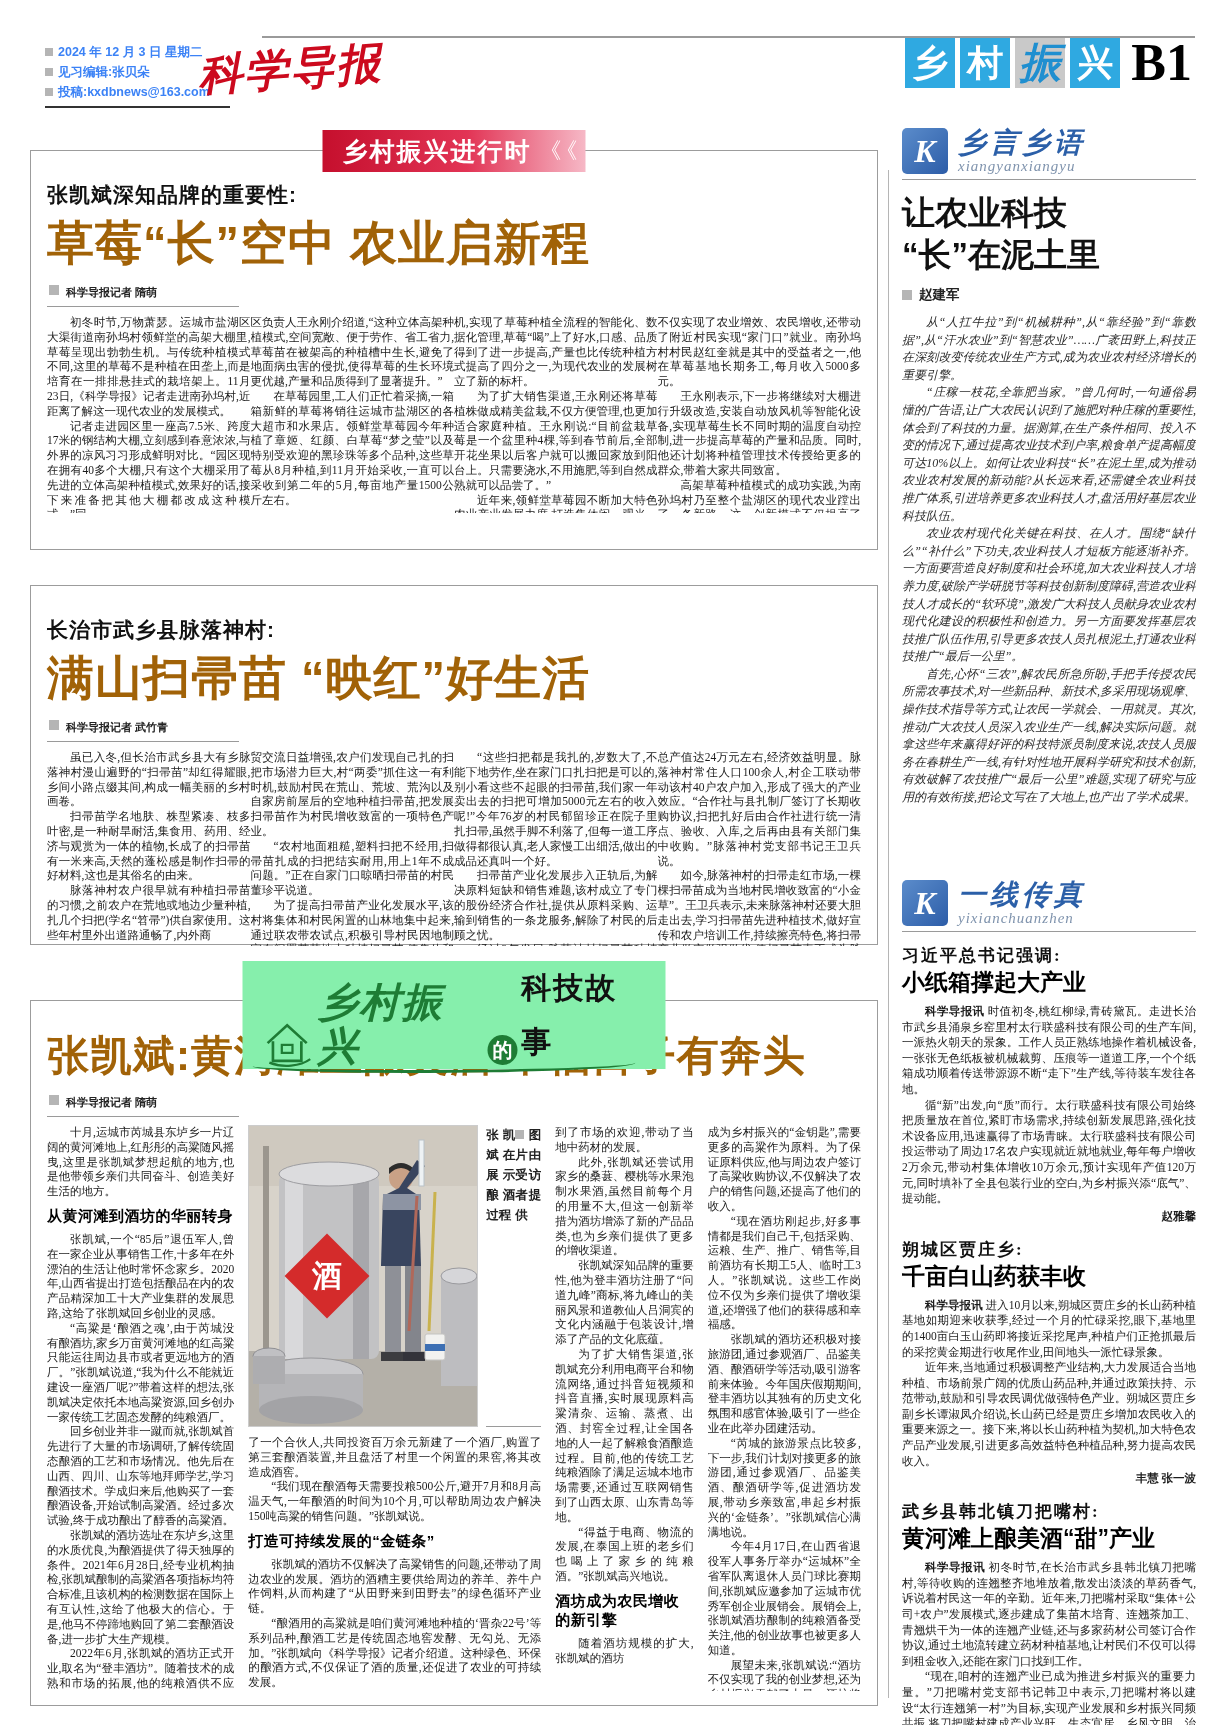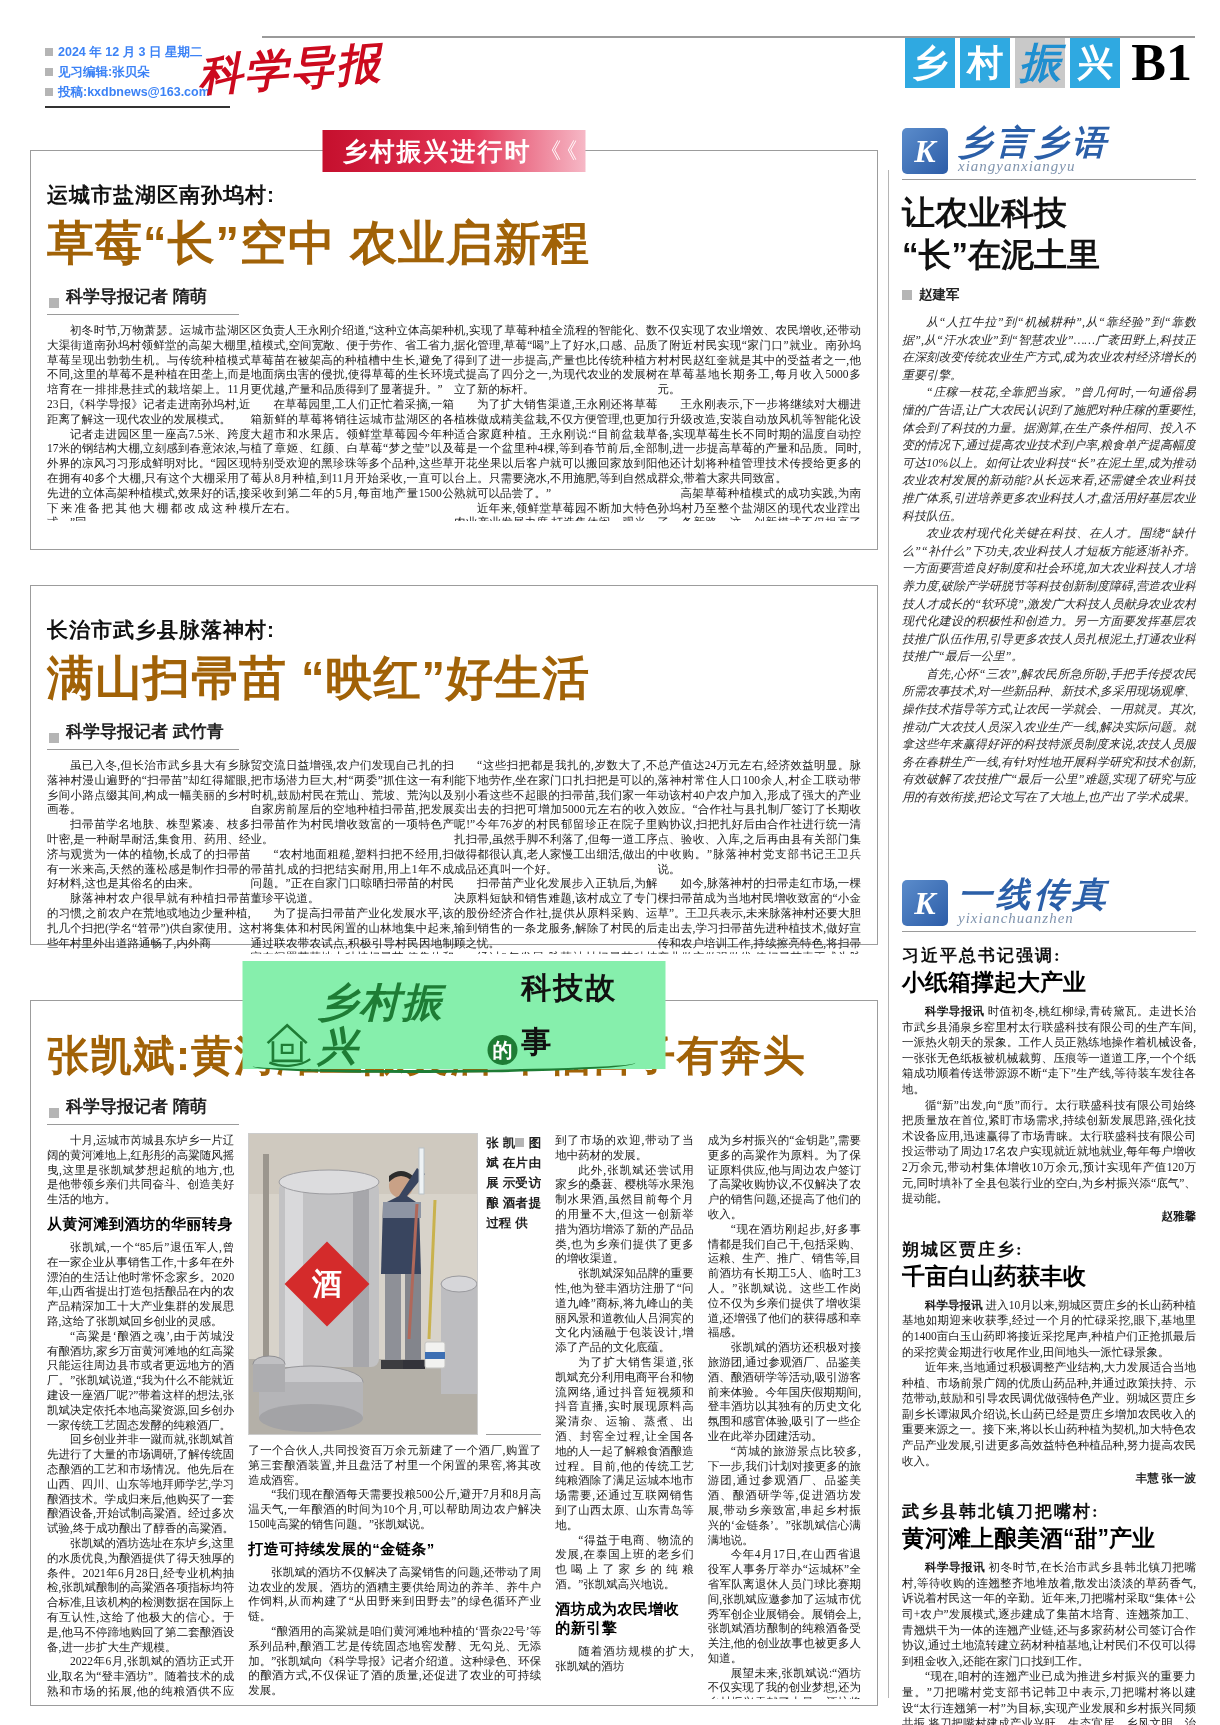--- a/index.html
+++ b/index.html
@@ -31,22 +31,22 @@
              background:linear-gradient(90deg,#c50f2d 0%,#e23455 55%,#f6b8c6 100%);
              color:#fff;font-family:"Liberation Sans",sans-serif;font-size:25px;font-weight:900;
              letter-spacing:2px;white-space:nowrap;}
   .badge-red .chev{font-size:22px;font-weight:400;letter-spacing:-6px;color:#fff;}
   .kicker{font-size:21px;font-weight:bold;color:#111;letter-spacing:1px;
           font-family:"Liberation Sans",sans-serif;}
   .headline-big{margin:6px 0 0 0;font-family:Liberation Sans, sans-serif;font-weight:900;
                 font-size:47px;line-height:56px;letter-spacing:1px;color:#a16207;}
   .a1 .inner,.a2 .inner{padding:30px 16px 10px 16px;}
   .a3 .inner{padding:24px 16px 10px 16px;}
-  .byline{display:flex;align-items:flex-end;gap:7px;font-family:"Liberation Sans",sans-serif;
-          font-size:17px;font-weight:bold;color:#222;border-bottom:1px solid #9a9a9a;
+  .byline{display:flex;align-items:flex-start;gap:7px;font-family:"Liberation Sans",sans-serif;
+          font-size:11px;font-weight:bold;color:#222;border-bottom:1px solid #9a9a9a;
           padding:0 0 6px 2px;width:190px;margin:14px 0 8px 0;}
   .byline .sq{width:10px;height:10px;background:#b5b5b5;}
   .cols4{display:flex;gap:0;}
   .col{flex:1 1 0;overflow:hidden;}
   .col p,.a3col p{margin:0;font-size:11.5px;line-height:14.8px;text-align:justify;
           text-indent:2em;color:#1b1b1b;}
   .col p.cont,.a3col p.cont{text-indent:0;}
   
   .a1 .cols4{height:198px;} .a2 .cols4{height:196px;}
   
@@ -74,21 +74,21 @@
            border-bottom:1px solid #9a9a9a;padding-bottom:8px;color:#222;}
   .caption .sq{display:inline-block;width:9px;height:9px;background:#b5b5b5;}
   
   .sidebar{position:absolute;left:902px;top:128px;width:294px;}
   .sec-head{position:relative;display:flex;align-items:flex-start;gap:10px;
             border-bottom:1px solid #9a9a9a;padding-bottom:4px;margin-bottom:12px;}
   .kbox{width:46px;height:46px;border-radius:5px;background:linear-gradient(135deg,#5b8ccb,#2d5da8);
         color:#fff;font-family:"Liberation Serif",serif;font-style:italic;font-weight:900;
         font-size:32px;display:flex;align-items:center;justify-content:center;flex:0 0 auto;}
   .sec-title{display:flex;flex-direction:column;}
-  .sec-title .cn{font-family:"Liberation Serif",serif;font-weight:900;font-size:34px;
+  .sec-title .cn{font-family:"Liberation Serif",serif;font-weight:900;font-size:28px;
                  line-height:30px;color:#2b5fa8;letter-spacing:4px;font-style:italic;}
   .sec-title .py{font-family:"Liberation Serif",serif;font-style:italic;font-size:15px;
                  color:#7f93ad;letter-spacing:1px;}
   .xyxy-title{font-family:"Liberation Sans",sans-serif;font-weight:900;font-size:33px;
               line-height:42px;color:#111;margin:6px 0 10px 0;}
   .sb-byline{display:flex;align-items:center;gap:7px;font-family:"Liberation Sans",sans-serif;
              font-size:13.5px;font-weight:bold;color:#222;margin:4px 0 10px 0;}
   .sb-byline .sq{width:10px;height:10px;background:#b5b5b5;}
   .essay{height:560px;overflow:hidden;}
   .essay p{margin:0;font-size:12px;line-height:17.6px;text-align:justify;text-indent:2em;
@@ -132,21 +132,21 @@
     <span class="pageno">B1</span>
   </div>
   <div class="vdivider"></div>
 
   <div class="box a1">
     <div class="badge-red">
       <span>乡村振兴进行时</span>
       <span class="chev">《《</span>
     </div>
     <div class="inner">
-      <div class="kicker">运城市盐湖区南孙坞村:</div>
+      <div class="kicker">张凯斌深知品牌的重要性:</div>
       <h1 class="headline-big">草莓“长”空中  农业启新程</h1>
       <div class="byline">
         <span class="sq"></span>
         <span>科学导报记者 隋萌</span>
       </div>
       <div class="cols4">
         <div class="col">
           <p>初冬时节,万物萧瑟。运城市盐湖区大渠街道南孙坞村领鲜堂的高架大棚里,草莓呈现出勃勃生机。与传统种植模式不同,这里的草莓不是种植在田垄上,而是培育在一排排悬挂式的栽培架上。11月23日,《科学导报》记者走进南孙坞村,近距离了解这一现代农业的发展模式。</p>
           <p>记者走进园区里一座高7.5米、跨度17米的钢结构大棚,立刻感到春意浓浓,与外界的凉风习习形成鲜明对比。“园区现在拥有40多个大棚,只有这个大棚采用了先进的立体高架种植模式,效果好的话,接下来准备把其他大棚都改成这种模式。”园</p>
         </div>

